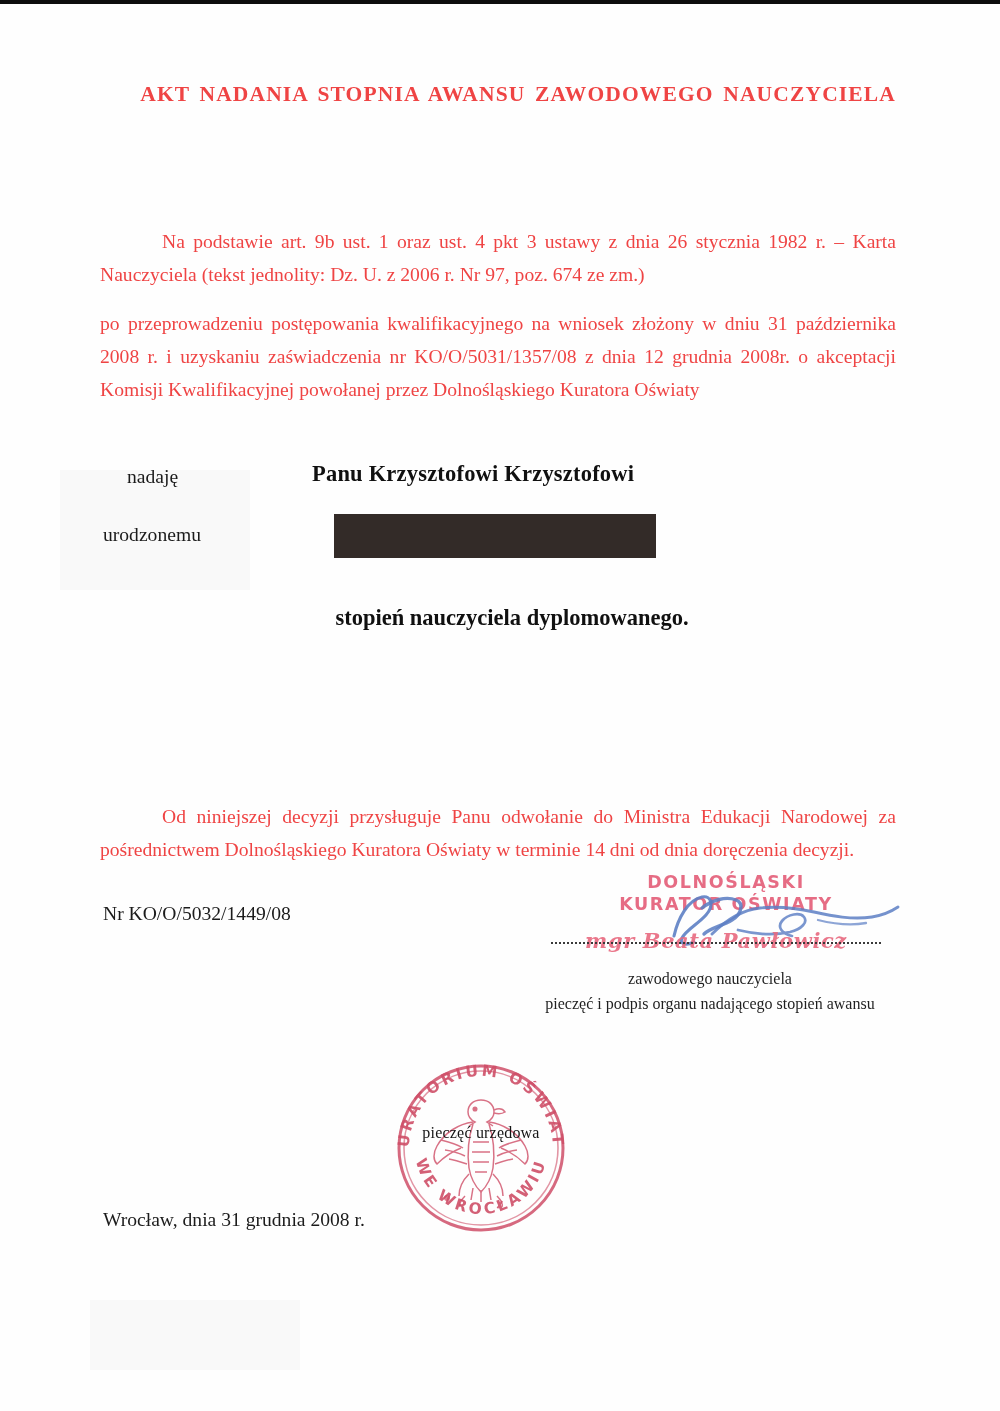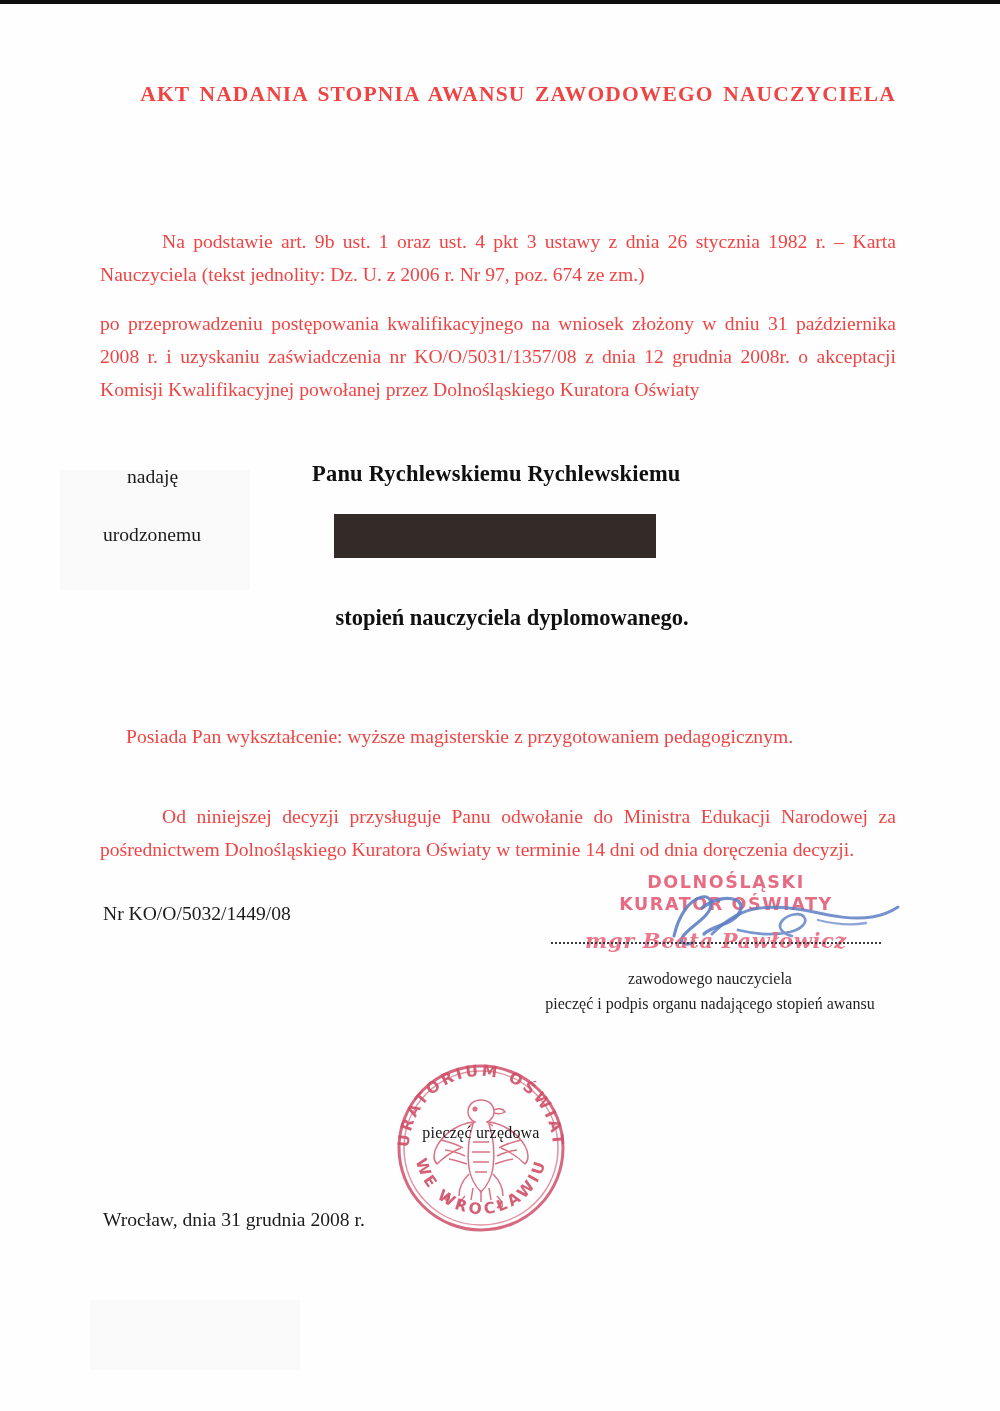--- a/index.html
+++ b/index.html
@@ -216,29 +216,28 @@
   <div class="scan-noise" style="left:90px;top:1300px;width:210px;height:70px;"></div>
 
   <div class="doc-title">AKT NADANIA STOPNIA AWANSU ZAWODOWEGO NAUCZYCIELA</div>
 
   <div class="para" id="para-legal-basis"><span class="indent"></span><span>Na podstawie art. 9b ust. 1 oraz ust. 4 pkt 3 ustawy z dnia 26 stycznia 1982 r. – Karta Nauczyciela (tekst jednolity: Dz. U. z 2006 r. Nr 97, poz. 674  ze zm.)</span></div>
 
   <div class="para" id="para-procedure">po przeprowadzeniu postępowania kwalifikacyjnego na wniosek złożony w dniu 31 października 2008 r. i uzyskaniu zaświadczenia nr KO/O/5031/1357/08 z dnia 12 grudnia 2008r. o akceptacji Komisji Kwalifikacyjnej powołanej przez Dolnośląskiego Kuratora Oświaty</div>
 
   <div class="label-nadaje">nadaję</div>
 
-  <div class="awardee-name">Panu Rychlewskiemu Rychlewskiemu</div>
+  <div class="awardee-name">Panu Krzysztofowi Krzysztofowi</div>
 
   <div class="label-urodzonemu">urodzonemu</div>
 
   <div class="redaction-bar"></div>
 
   <div class="degree-line">stopień nauczyciela dyplomowanego.</div>
 
-  <div class="para no-justify" id="para-education"><span class="indent" style="width:26px"></span><span>Posiada Pan wykształcenie: wyższe magisterskie z przygotowaniem pedagogicznym.</span></div>
 
   <div class="para" id="para-appeal"><span class="indent"></span><span>Od niniejszej decyzji przysługuje Panu odwołanie do Ministra Edukacji Narodowej za pośrednictwem Dolnośląskiego Kuratora Oświaty w terminie 14 dni od dnia doręczenia decyzji.</span></div>
 
   <div class="ref-number">Nr KO/O/5032/1449/08</div>
 
   <div class="office-stamp">
     <div>DOLNOŚLĄSKI</div>
     <div>KURATOR OŚWIATY</div>
   </div>
 

